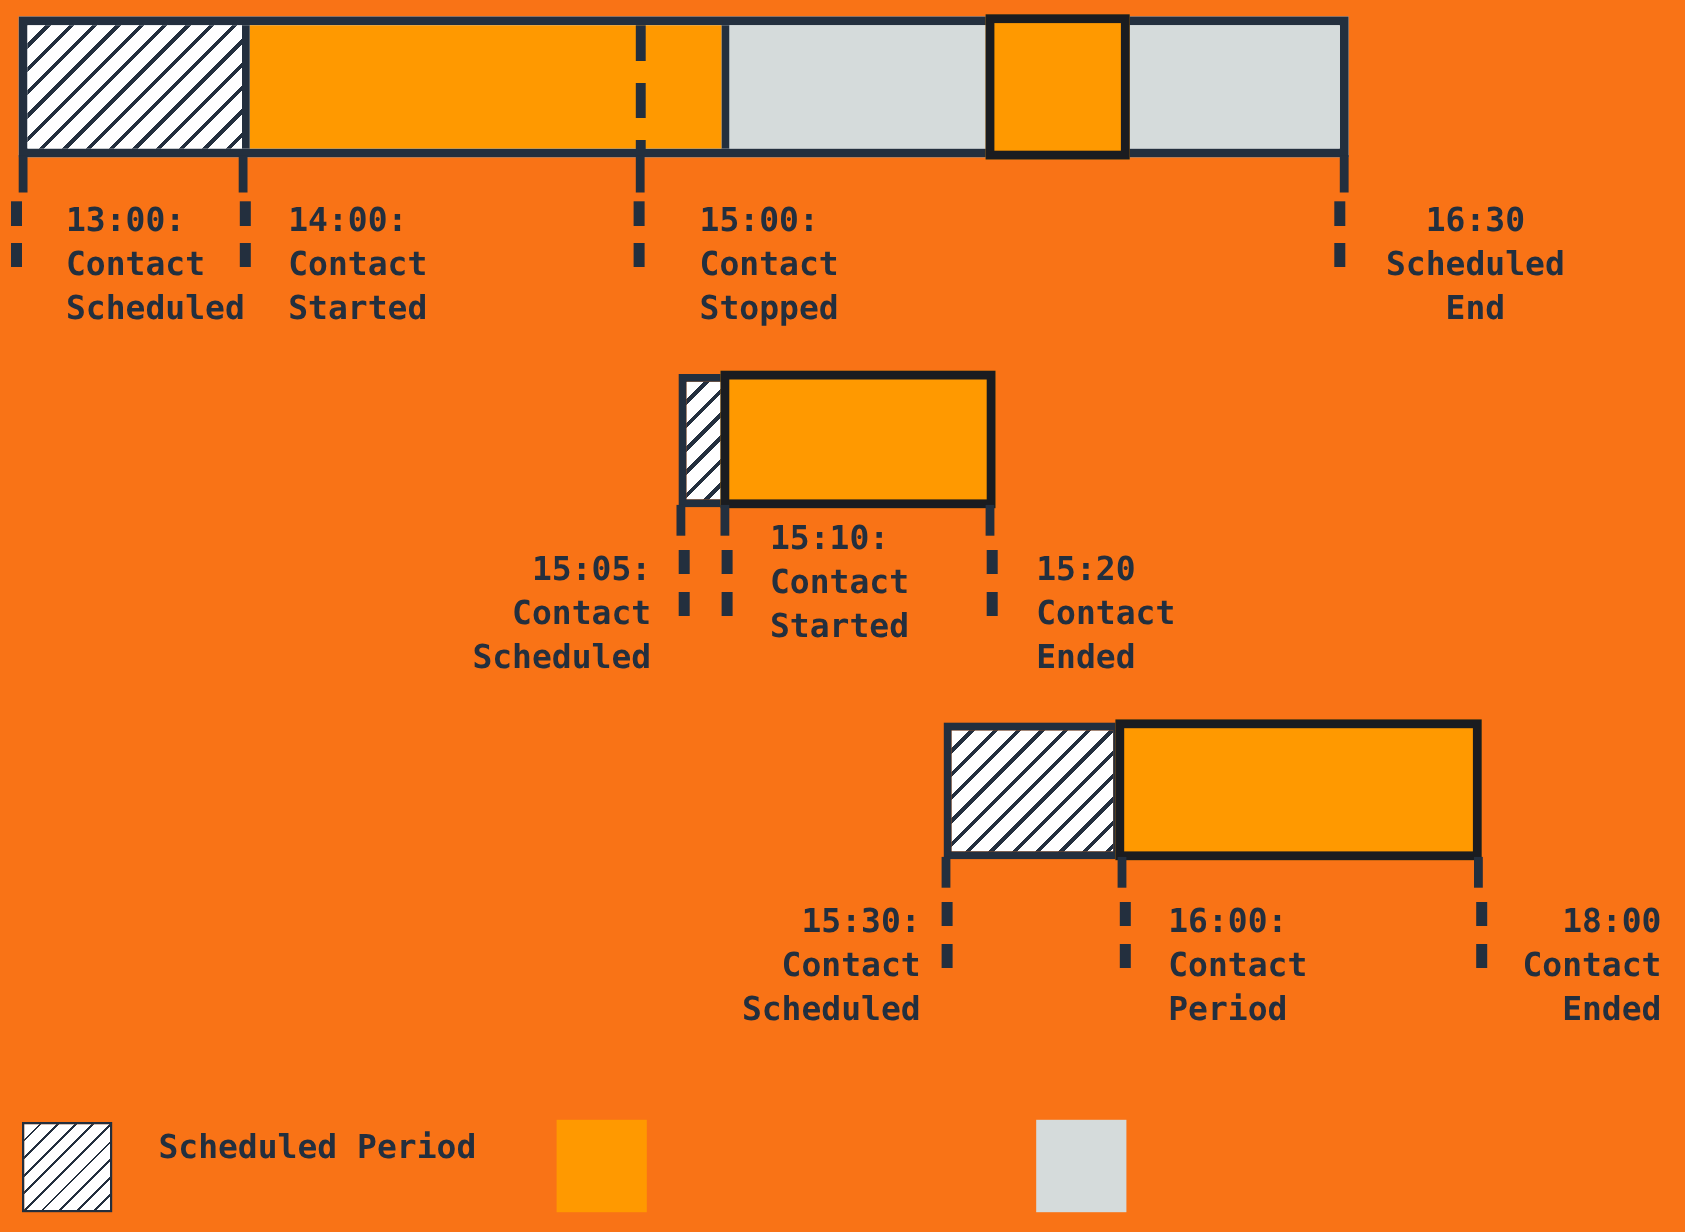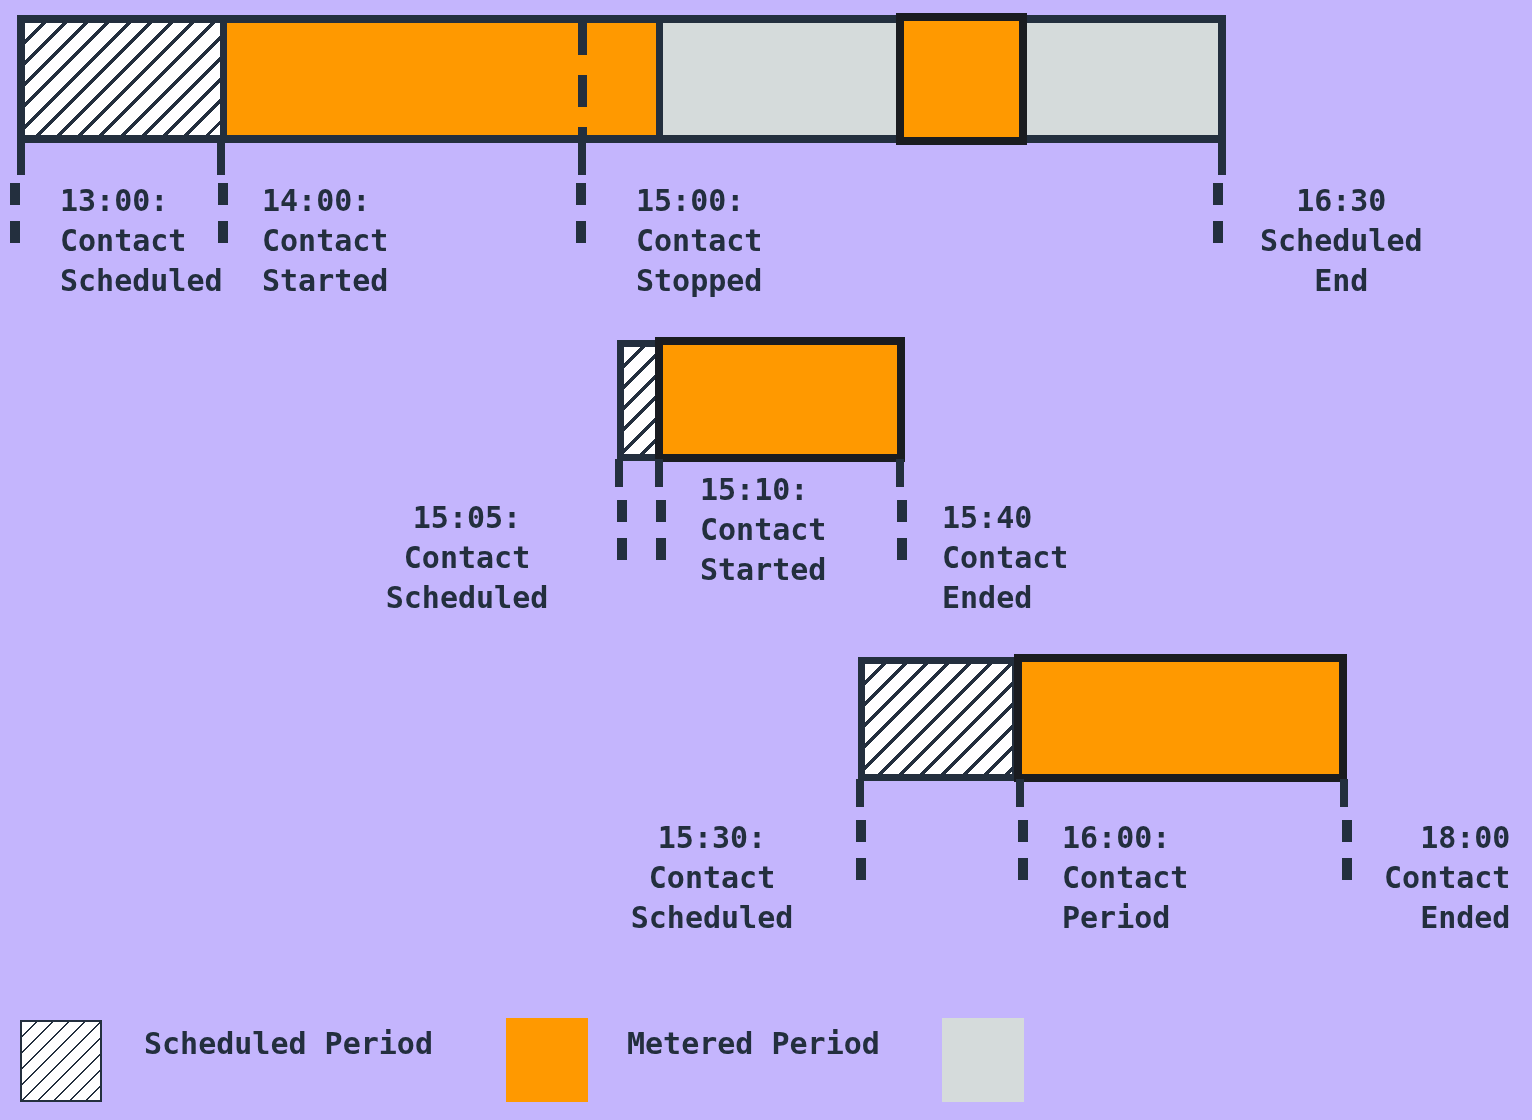--- a/index.html
+++ b/index.html
@@ -1,19 +1,19 @@
 <!DOCTYPE html>
 <html><head>
 <meta charset="utf-8">
 <style>
   html,body{margin:0;padding:0;background:#ffffff;}
   .canvas{
     position:relative;
     width:1532px;height:1120px;
-    background:#c4b5fd;
+    background:#f97316;
     overflow:hidden;
     font-family:"DejaVu Sans Mono","Liberation Mono",monospace;
     color:var(--navy,#232f3e);
   }
   .abs{position:absolute;box-sizing:border-box;}
   
   .outline{border:8px solid var(--navy,#232f3e);background:#fff;z-index:1;}
   .outline-thin{border:7px solid var(--navy,#232f3e);background:#fff;z-index:1;}
   
   .fill-orange{background:var(--orange,#ff9900);z-index:2;}
@@ -44,21 +44,21 @@
   .mtick{
     width:10px;height:60px;
     background:repeating-linear-gradient(180deg,var(--navy,#232f3e) 0 22px,transparent 22px 38px);
   }
   
   .evt{
     white-space:pre-line;
     font-size:30px;line-height:40px;font-weight:700;
     color:var(--navy,#232f3e);
   }
-  .evt.r{text-align:center;}
+  .evt.r{text-align:right;}
   .legend-label{
     font-size:30px;line-height:40px;font-weight:700;
     color:var(--navy,#232f3e);white-space:nowrap;
   }
   .swatch-border{border:2px solid var(--navy,#232f3e);}
 </style>
 </head>
 <body style="--navy: #232f3e; --orange: #ff9900; --gray: #d5dbdb; --black: #1a1c20;">
 
 <div class="canvas">
@@ -106,21 +106,21 @@
   <div class="abs mtick" style="left:617px;top:500px;"></div>
   <div class="abs mtick" style="left:656px;top:500px;"></div>
   <div class="abs mtick" style="left:897px;top:500px;"></div>
 
   <div class="abs evt r" style="left:342px;top:498px;width:250px;">15:05:
 Contact
 Scheduled</div>
   <div class="abs evt" style="left:700px;top:470px;">15:10:
 Contact
 Started</div>
-  <div class="abs evt" style="left:942px;top:498px;">15:40
+  <div class="abs evt" style="left:942px;top:498px;">15:20
 Contact
 Ended</div>
 
   <div class="abs outline-thin fill-hatch" style="left:858px;top:657px;width:161px;height:124px;"></div>
   <div class="abs metered-block" style="left:1014px;top:654px;width:333px;height:128px;"></div>
 
   <div class="abs dtick" style="left:856px;top:779px;height:28px;"></div>
   <div class="abs dtick" style="left:1016px;top:779px;height:28px;"></div>
   <div class="abs dtick" style="left:1340px;top:779px;height:28px;"></div>
 
@@ -135,17 +135,16 @@
 Contact
 Period</div>
   <div class="abs evt" style="left:1384px;top:818px;text-align:right;">18:00
 Contact
 Ended</div>
 
   <div class="abs fill-hatch-fine swatch-border" style="left:20px;top:1020px;width:82px;height:82px;"></div>
   <div class="abs legend-label" style="left:144px;top:1024px;">Scheduled Period</div>
 
   <div class="abs fill-orange" style="left:506px;top:1018px;width:82px;height:84px;"></div>
-  <div class="abs legend-label" style="left:627px;top:1024px;">Metered Period</div>
 
   <div class="abs fill-gray" style="left:942px;top:1018px;width:82px;height:84px;"></div>
 
 </div>
 
 </body></html>

